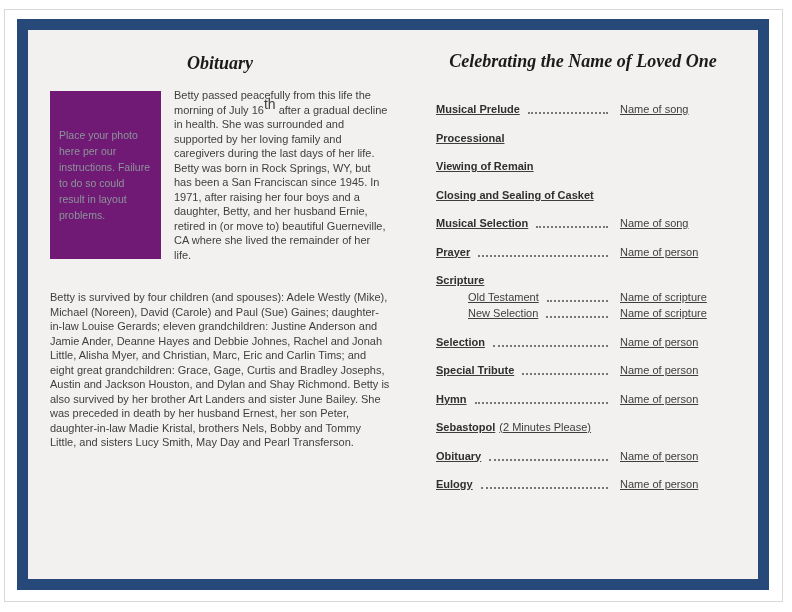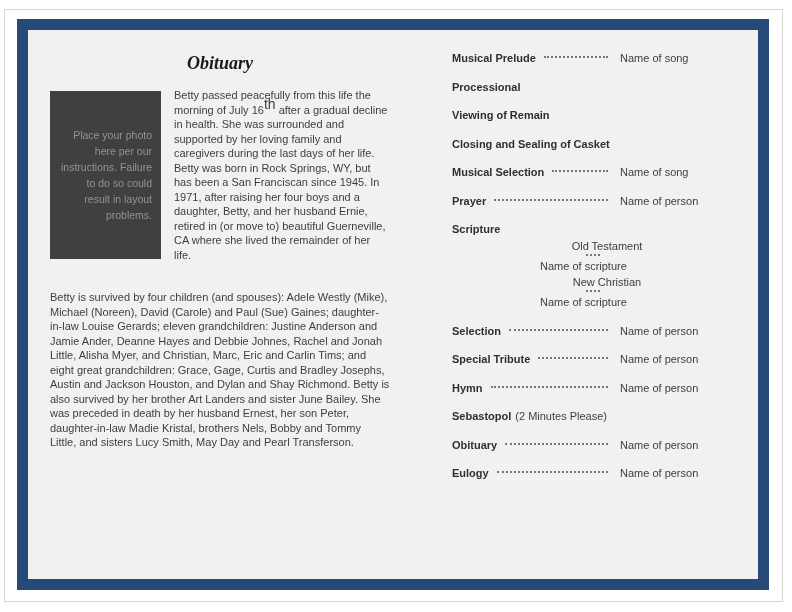--- a/index.html
+++ b/index.html
@@ -19,98 +19,99 @@
   }
   .frame{
     position:absolute;left:12px;top:9px;right:13px;bottom:11px;
     border:11px solid #27497a;
     background:#f2f1ef;
     box-sizing:border-box;
   }
   .content{
     position:absolute;inset:0;
     display:flex;
-    gap:16px;
   }
   
   .col-left{
     width:362px;flex:none;
     padding:23px 0 0 22px;
     box-sizing:border-box;
   }
   .heading{
     font-family:"Liberation Serif", serif;
     font-style:italic;font-weight:bold;
     font-size:18px;color:#1b1b1b;
     text-align:center;margin:0 0 14px 0;
   }
   .photo{
     float:left;
     width:111px;height:168px;
     margin:3px 13px 6px 0;
-    background:#404040;
+    background:#701a75;
     display:flex;align-items:center;justify-content:center;
     box-sizing:border-box;padding:0 9px;
-    text-align:right;
+    text-align:left;
     font-size:10.5px;line-height:16px;color:#8d949b;
   }
   .para{
     font-size:11px;line-height:14.5px;margin:0;
     color:#3e3e3e;
   }
   .para + .para{margin-top:14px;}
   .p2{clear:left;padding-top:14px;}
   sup{font-size:14px;line-height:0;}
   
   .col-right{
     flex:1;
     padding:21px 28px 0 46px;
     box-sizing:border-box;
   }
   .col-right .heading{margin:0 0 30px 0;}
   .prow{
-    display:flex;align-items:center;
+    display:flex;align-items:flex-end;
     font-size:11px;line-height:15px;
     margin-bottom:13.5px;
+    text-decoration:underline;
   }
   .prow.has-sub{margin-bottom:2px;}
   .plabel{font-weight:bold;color:#2f2f2f;white-space:nowrap;}
   .pnote{margin-left:4px;color:#3e3e3e;}
   .leader{
     flex:1;
     border-bottom:2px dotted #777;
     margin:0 4px 3px 8px;
     min-width:14px;
   }
   .pvalue{
     flex:none;width:118px;
     padding-left:8px;box-sizing:border-box;
     color:#3e3e3e;white-space:nowrap;
   }
   .psub{margin:0 0 13.5px 0;}
-  .psub .prow{margin-bottom:1px;flex-direction:column;}
+  .psub .prow{margin-bottom:1px;}
   .psub .plabel{font-weight:normal;padding-left:32px;color:#3e3e3e;}
 </style>
 </head>
 <body>
 
 <div class="page">
   <div class="frame">
     <div class="content">
 
       <div class="col-left">
         <h2 class="heading">Obituary</h2>
         <div class="photo">
           <span>Place your photo here per our instructions. Failure to do so could result in layout problems.</span>
         </div>
         <p class="para"><span>Betty passed peacefully from this life the morning of July 16</span><sup>th</sup><span> after a gradual decline in health.  She was surrounded and supported by her loving family and caregivers during the last days of her life.  Betty was born in Rock Springs, WY, but has been a San Franciscan since 1945.  In 1971, after raising her four boys and a daughter, Betty, and her husband Ernie, retired in (or move to) beautiful Guerneville, CA where she lived the remainder of her life.</span></p>
         <p class="para p2">Betty is survived by four children (and spouses): Adele Westly (Mike), Michael (Noreen), David (Carole) and Paul (Sue) Gaines; daughter-in-law Louise Gerards;  eleven grandchildren: Justine Anderson and Jamie Ander, Deanne Hayes and Debbie Johnes, Rachel and Jonah Little, Alisha Myer, and Christian, Marc, Eric and Carlin Tims;  and eight great grandchildren: Grace, Gage, Curtis and Bradley Josephs, Austin and Jackson Houston, and Dylan and Shay Richmond.  Betty is also survived by her brother Art Landers and sister June Bailey.  She was preceded in death by her husband Ernest, her son Peter, daughter-in-law Madie Kristal, brothers Nels, Bobby and Tommy Little, and sisters Lucy Smith, May Day and Pearl Transferson.</p>
       </div>
 
       <div class="col-right">
+        <h2 class="heading">Celebrating the Name of Loved One</h2>
         <div>
             <div class="prow">
               <span class="plabel">Musical Prelude</span>
               <span class="leader"></span>
               <span class="pvalue">Name of song</span>
             </div>
             <div class="prow">
               <span class="plabel">Processional</span>
             </div>
             <div class="prow">
@@ -132,21 +133,21 @@
             <div class="prow has-sub">
               <span class="plabel">Scripture</span>
             </div>
             <div class="psub">
               <div class="prow">
                 <span class="plabel">Old Testament</span>
                 <span class="leader"></span>
                 <span class="pvalue">Name of scripture</span>
               </div>
               <div class="prow">
-                <span class="plabel">New Christian</span>
+                <span class="plabel">New Selection</span>
                 <span class="leader"></span>
                 <span class="pvalue">Name of scripture</span>
               </div>
             </div>
             <div class="prow">
               <span class="plabel">Selection</span>
               <span class="leader"></span>
               <span class="pvalue">Name of person</span>
             </div>
             <div class="prow">

